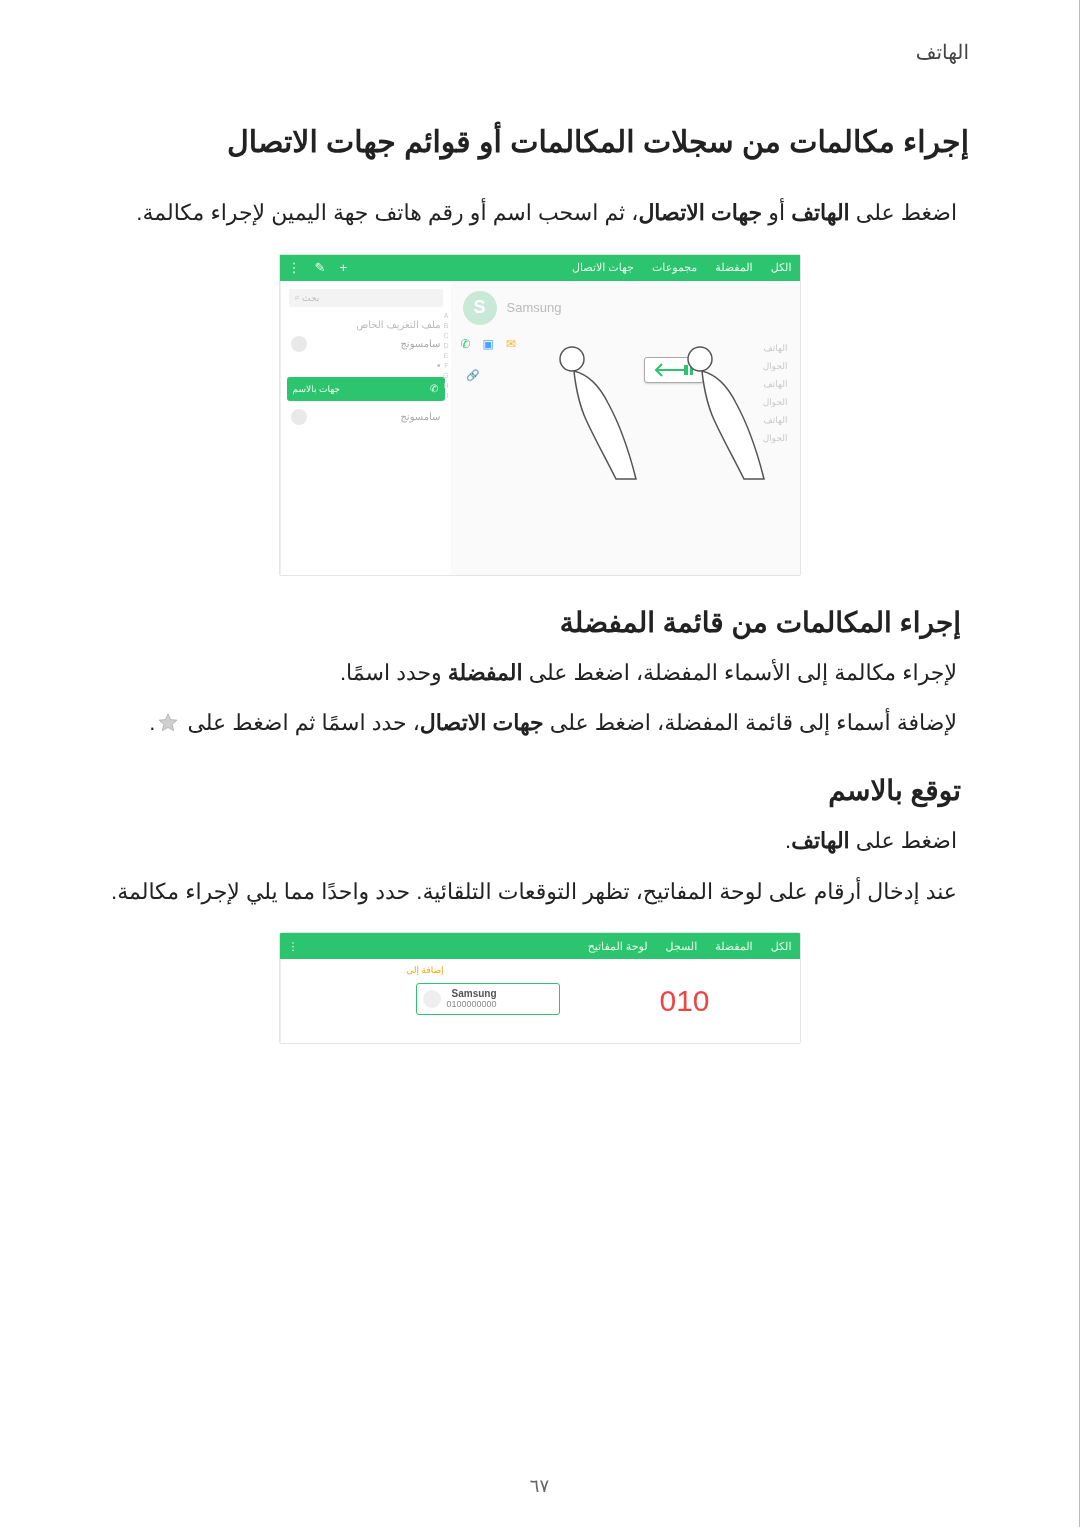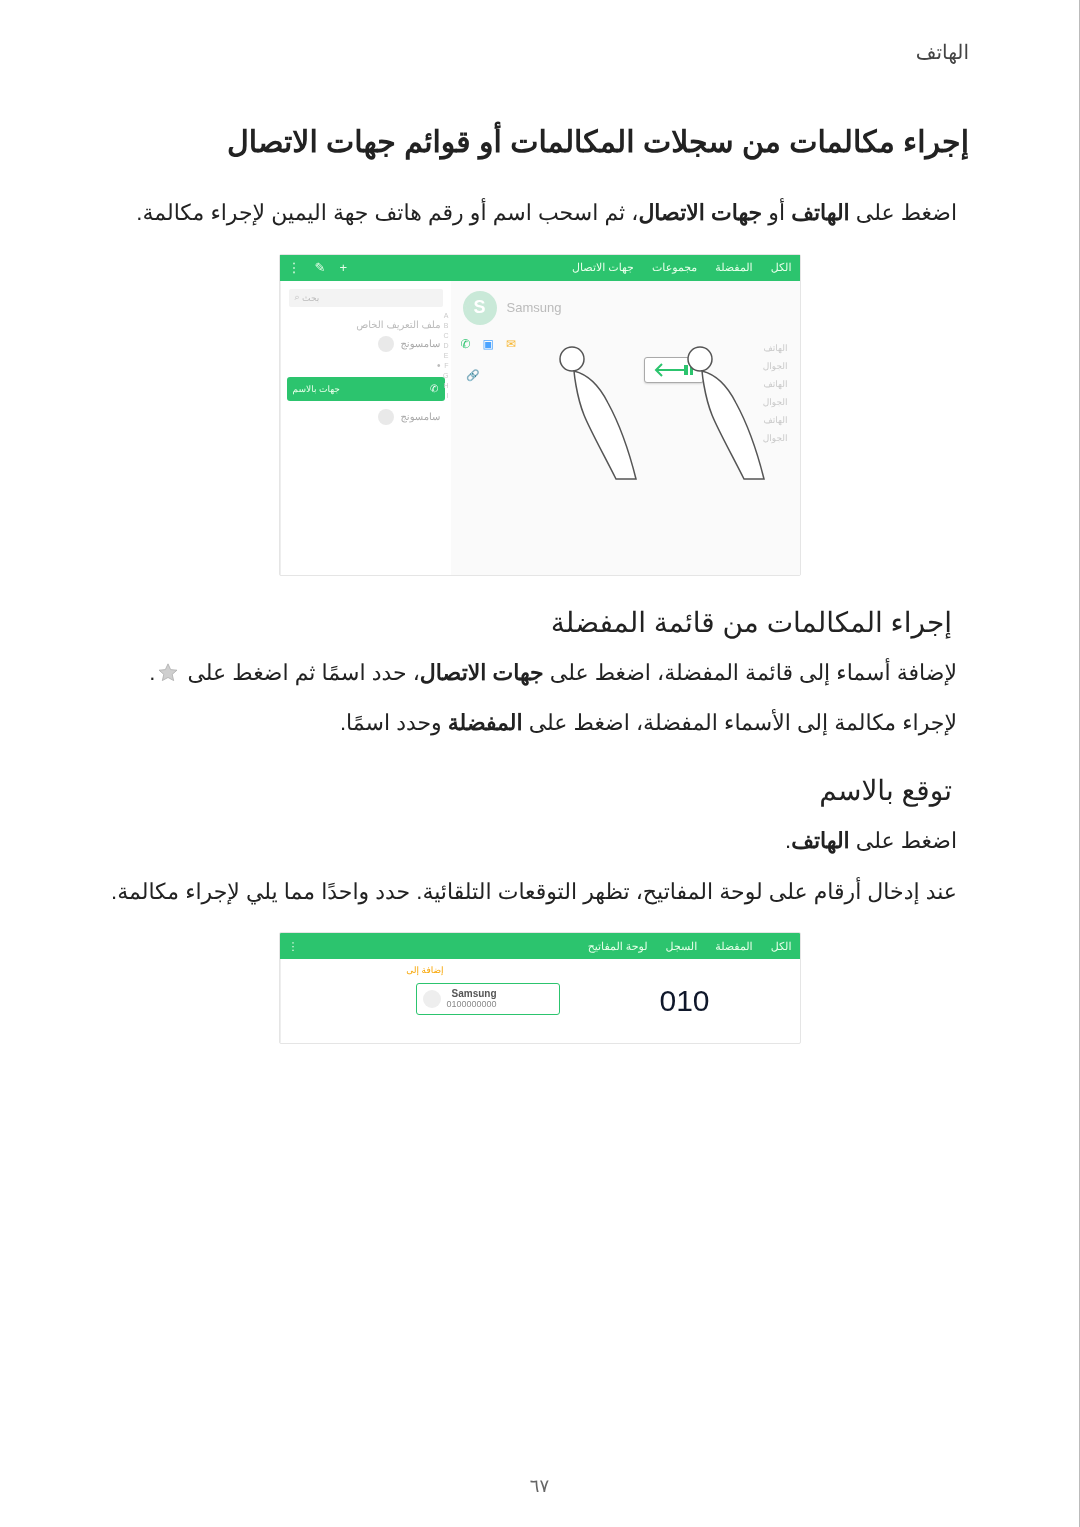--- a/index.html
+++ b/index.html
@@ -27,23 +27,23 @@
     margin-bottom: 56px;
   }
   h2.section-title {
     font-size: 30px;
     font-weight: 700;
     text-align: right;
     margin: 10px 0 34px 0;
   }
   h3.sub-title {
     font-size: 28px;
-    font-weight: 400;
+    font-weight: 700;
     text-align: right;
-    margin: 30px 17px 14px 0;
+    margin: 30px 8px 14px 0;
   }
   p.body-text {
     font-size: 22px;
     line-height: 1.85;
     text-align: right;
     margin: 6px 12px 10px 0;
   }
   .bold { font-weight: 700; }
   .star-icon {
     display: inline-block;
@@ -101,21 +101,21 @@
   }
   .fig1-pill {
     font-size:10px;
     color:#bbb;
     text-align:right;
     padding:4px 10px 2px 0;
   }
   .fig1-contact {
     display:flex;
     align-items:center;
-    justify-content:flex-start;
+    justify-content:space-between;
     gap:6px;
     padding:4px 10px;
     font-size:10px;
     color:#aaa;
   }
   .fig1-contact .dot{
     width:16px;height:16px;border-radius:50%;background:#e9e9e9;
   }
   .fig1-swipe-row {
     margin:4px 6px;
@@ -248,21 +248,21 @@
   .fig2-suggest .b{ font-size:10px;color:#555;font-weight:600;display:block;}
   .fig2-suggest .dot{
     width:18px;height:18px;border-radius:50%;background:#eee;
   }
   .fig2-left{
     flex:1;
     display:flex;
     align-items:center;
     justify-content:center;
     font-size:30px;
-    color:#0f172a;
+    color:#ef4444;
     font-weight:300;
     text-align:center;
   }
   .page-number{
     position:absolute;
     bottom:30px;
     left:0; right:0;
     text-align:center;
     font-size:18px;
     color:#666;
@@ -356,26 +356,26 @@
         <svg viewBox="0 0 90 140">
             <ellipse cx="22" cy="14" rx="12" ry="12" fill="#fff" stroke="#555" stroke-width="1.5"></ellipse>
             <path d="M24 26 C24 26 26 50 34 70 C40 85 54 110 66 134 L86 134 C80 110 70 80 58 58 C50 42 40 30 24 26 Z" fill="#fff" stroke="#555" stroke-width="1.5"></path>
           </svg>
       </div>
     </div>
   </div>
 
   <h3 class="sub-title">إجراء المكالمات من قائمة المفضلة</h3>
   <p class="body-text">
+    <span>لإجراء مكالمة إلى الأسماء المفضلة، اضغط على </span><span class="bold">المفضلة</span><span> وحدد اسمًا.</span>
+  </p>
+  <p class="body-text">
     <span>لإضافة أسماء إلى قائمة المفضلة، اضغط على </span><span class="bold">جهات الاتصال</span><span>، حدد اسمًا ثم اضغط على </span><span class="star-icon"><svg viewBox="0 0 24 24">
           <path d="M12 2l2.9 6.3 6.9.6-5.2 4.6 1.6 6.8L12 16.9 5.8 20.3l1.6-6.8L2.2 8.9l6.9-.6L12 2z" fill="#cfcfcf" stroke="#a8a8a8" stroke-width="0.8"></path>
         </svg></span><span>.</span>
-  </p>
-  <p class="body-text">
-    <span>لإجراء مكالمة إلى الأسماء المفضلة، اضغط على </span><span class="bold">المفضلة</span><span> وحدد اسمًا.</span>
   </p>
 
   <h3 class="sub-title">توقع بالاسم</h3>
   <p class="body-text">
     <span>اضغط على </span><span class="bold">الهاتف</span><span>.</span>
   </p>
   <p class="body-text">عند إدخال أرقام على لوحة المفاتيح، تظهر التوقعات التلقائية. حدد واحدًا مما يلي لإجراء مكالمة.</p>
 
   <div class="figure-wrap">
     <div class="fig2">

